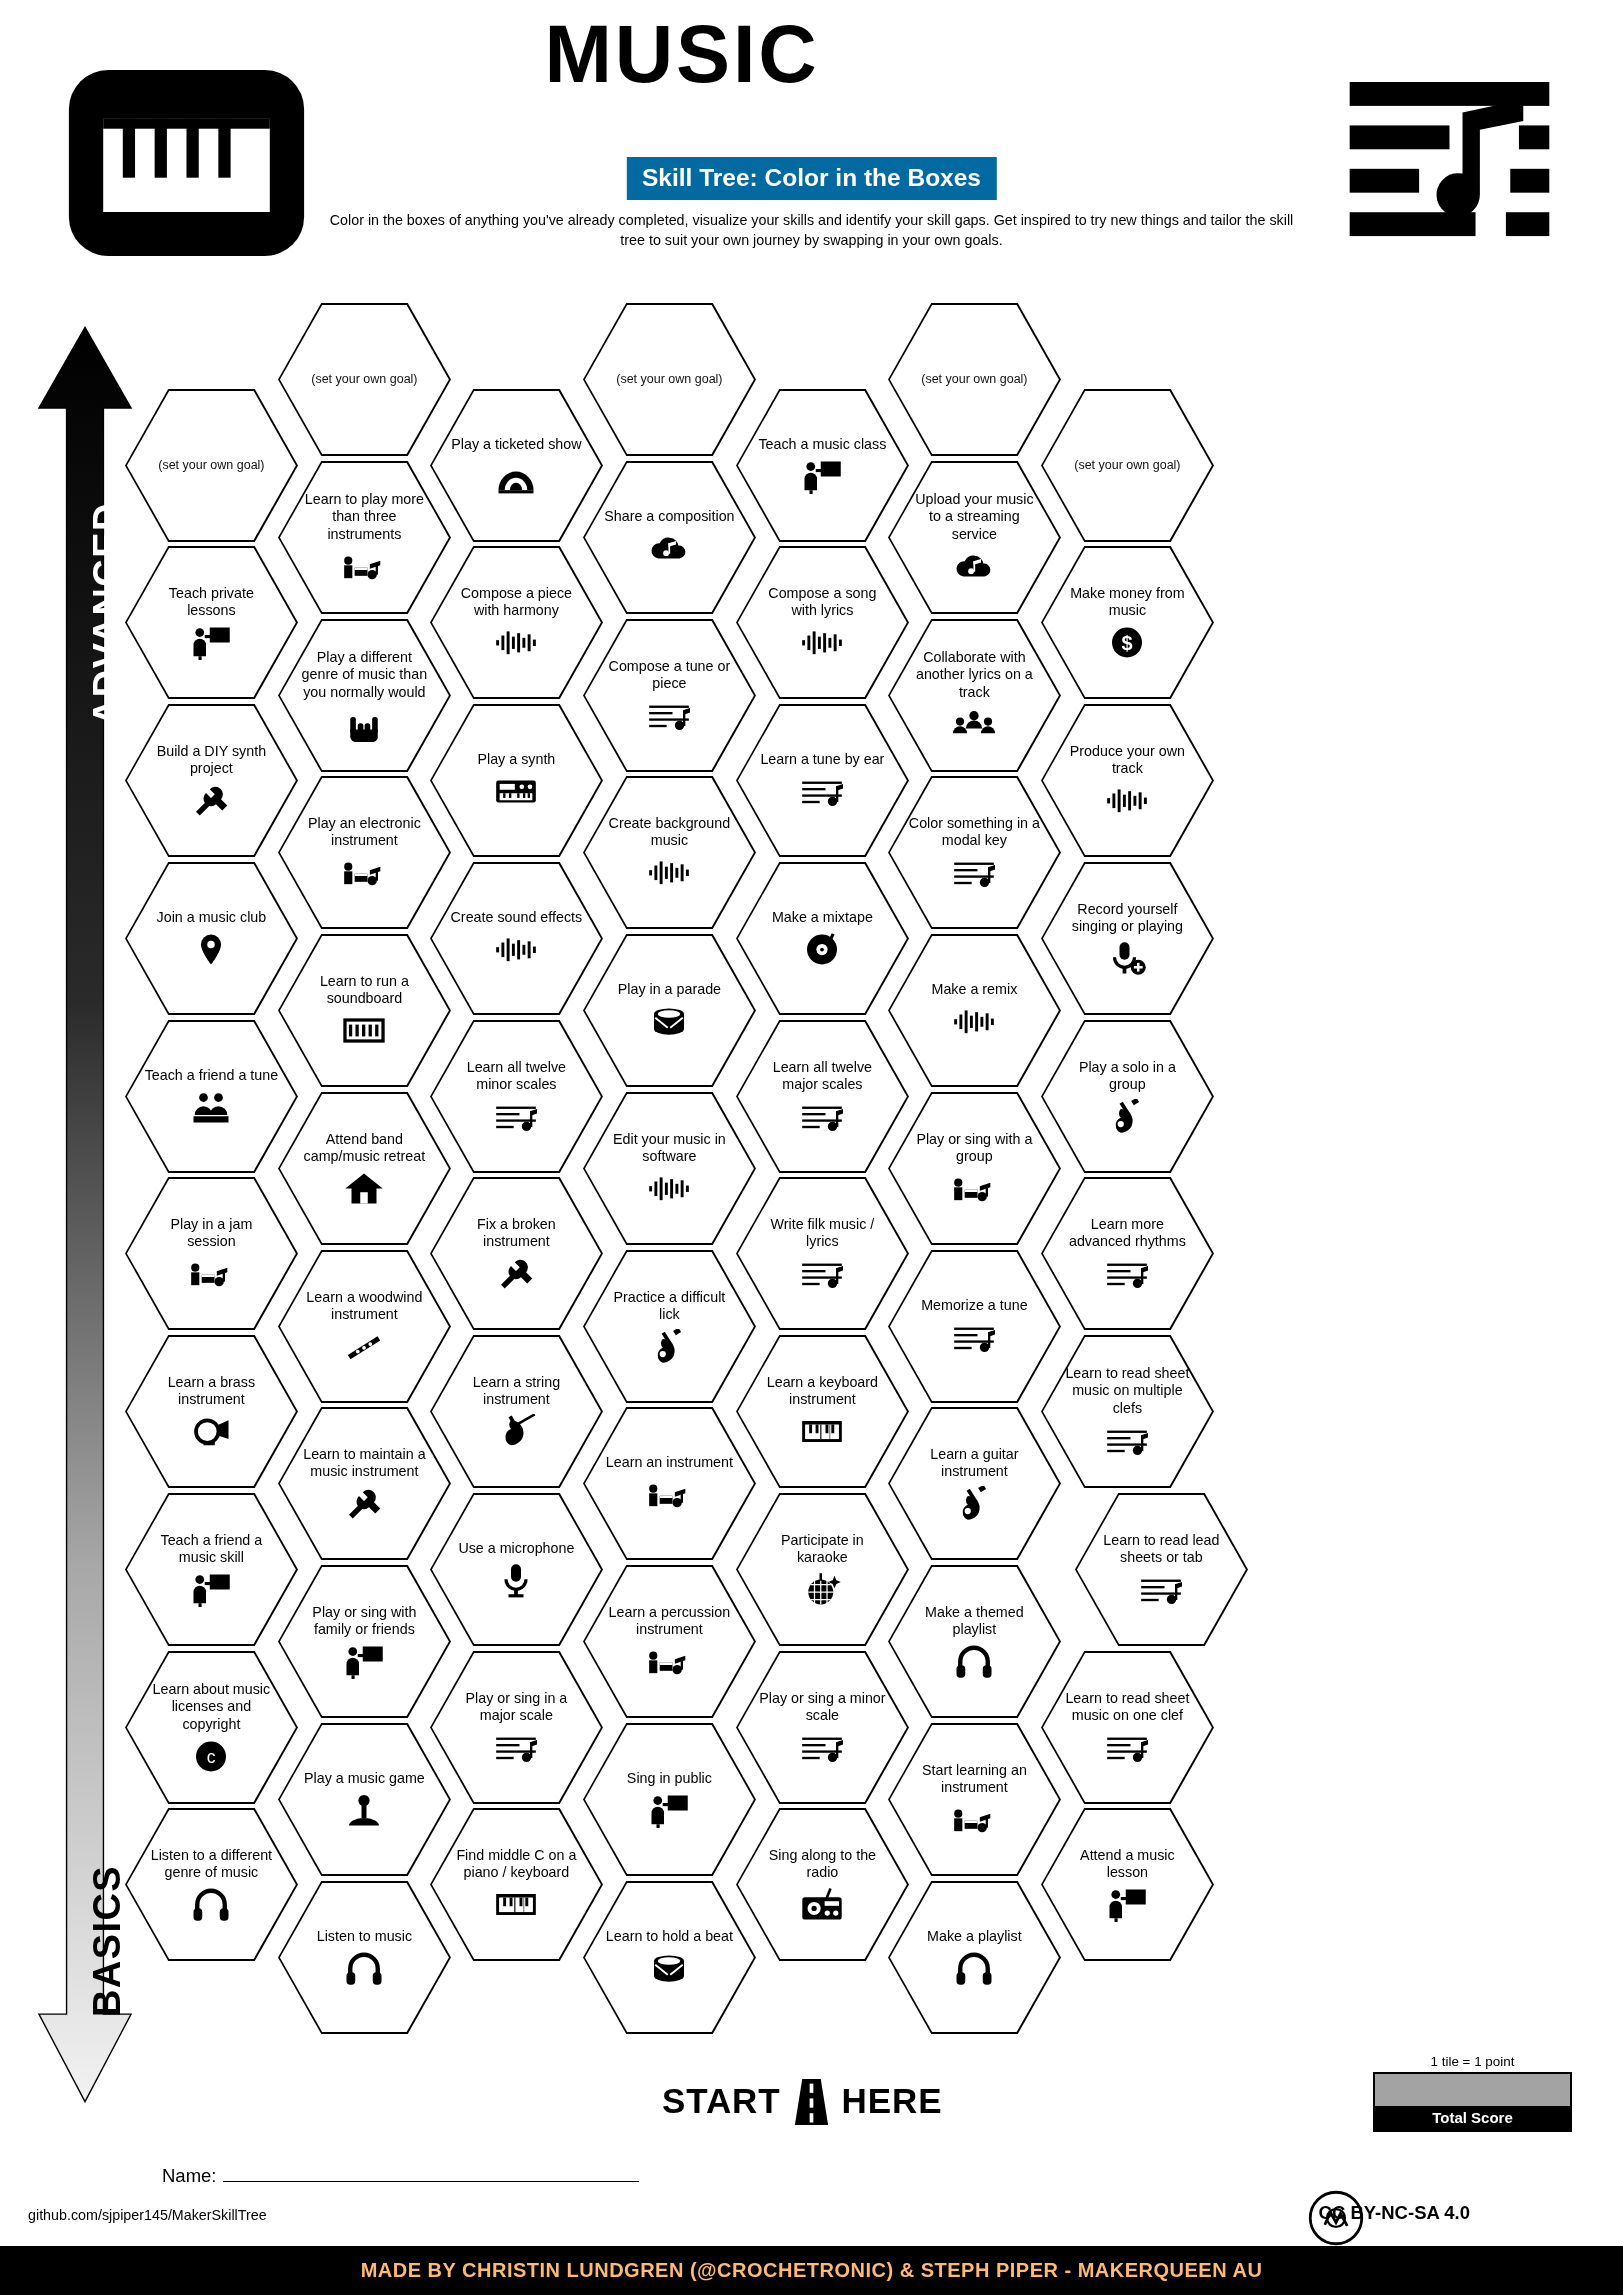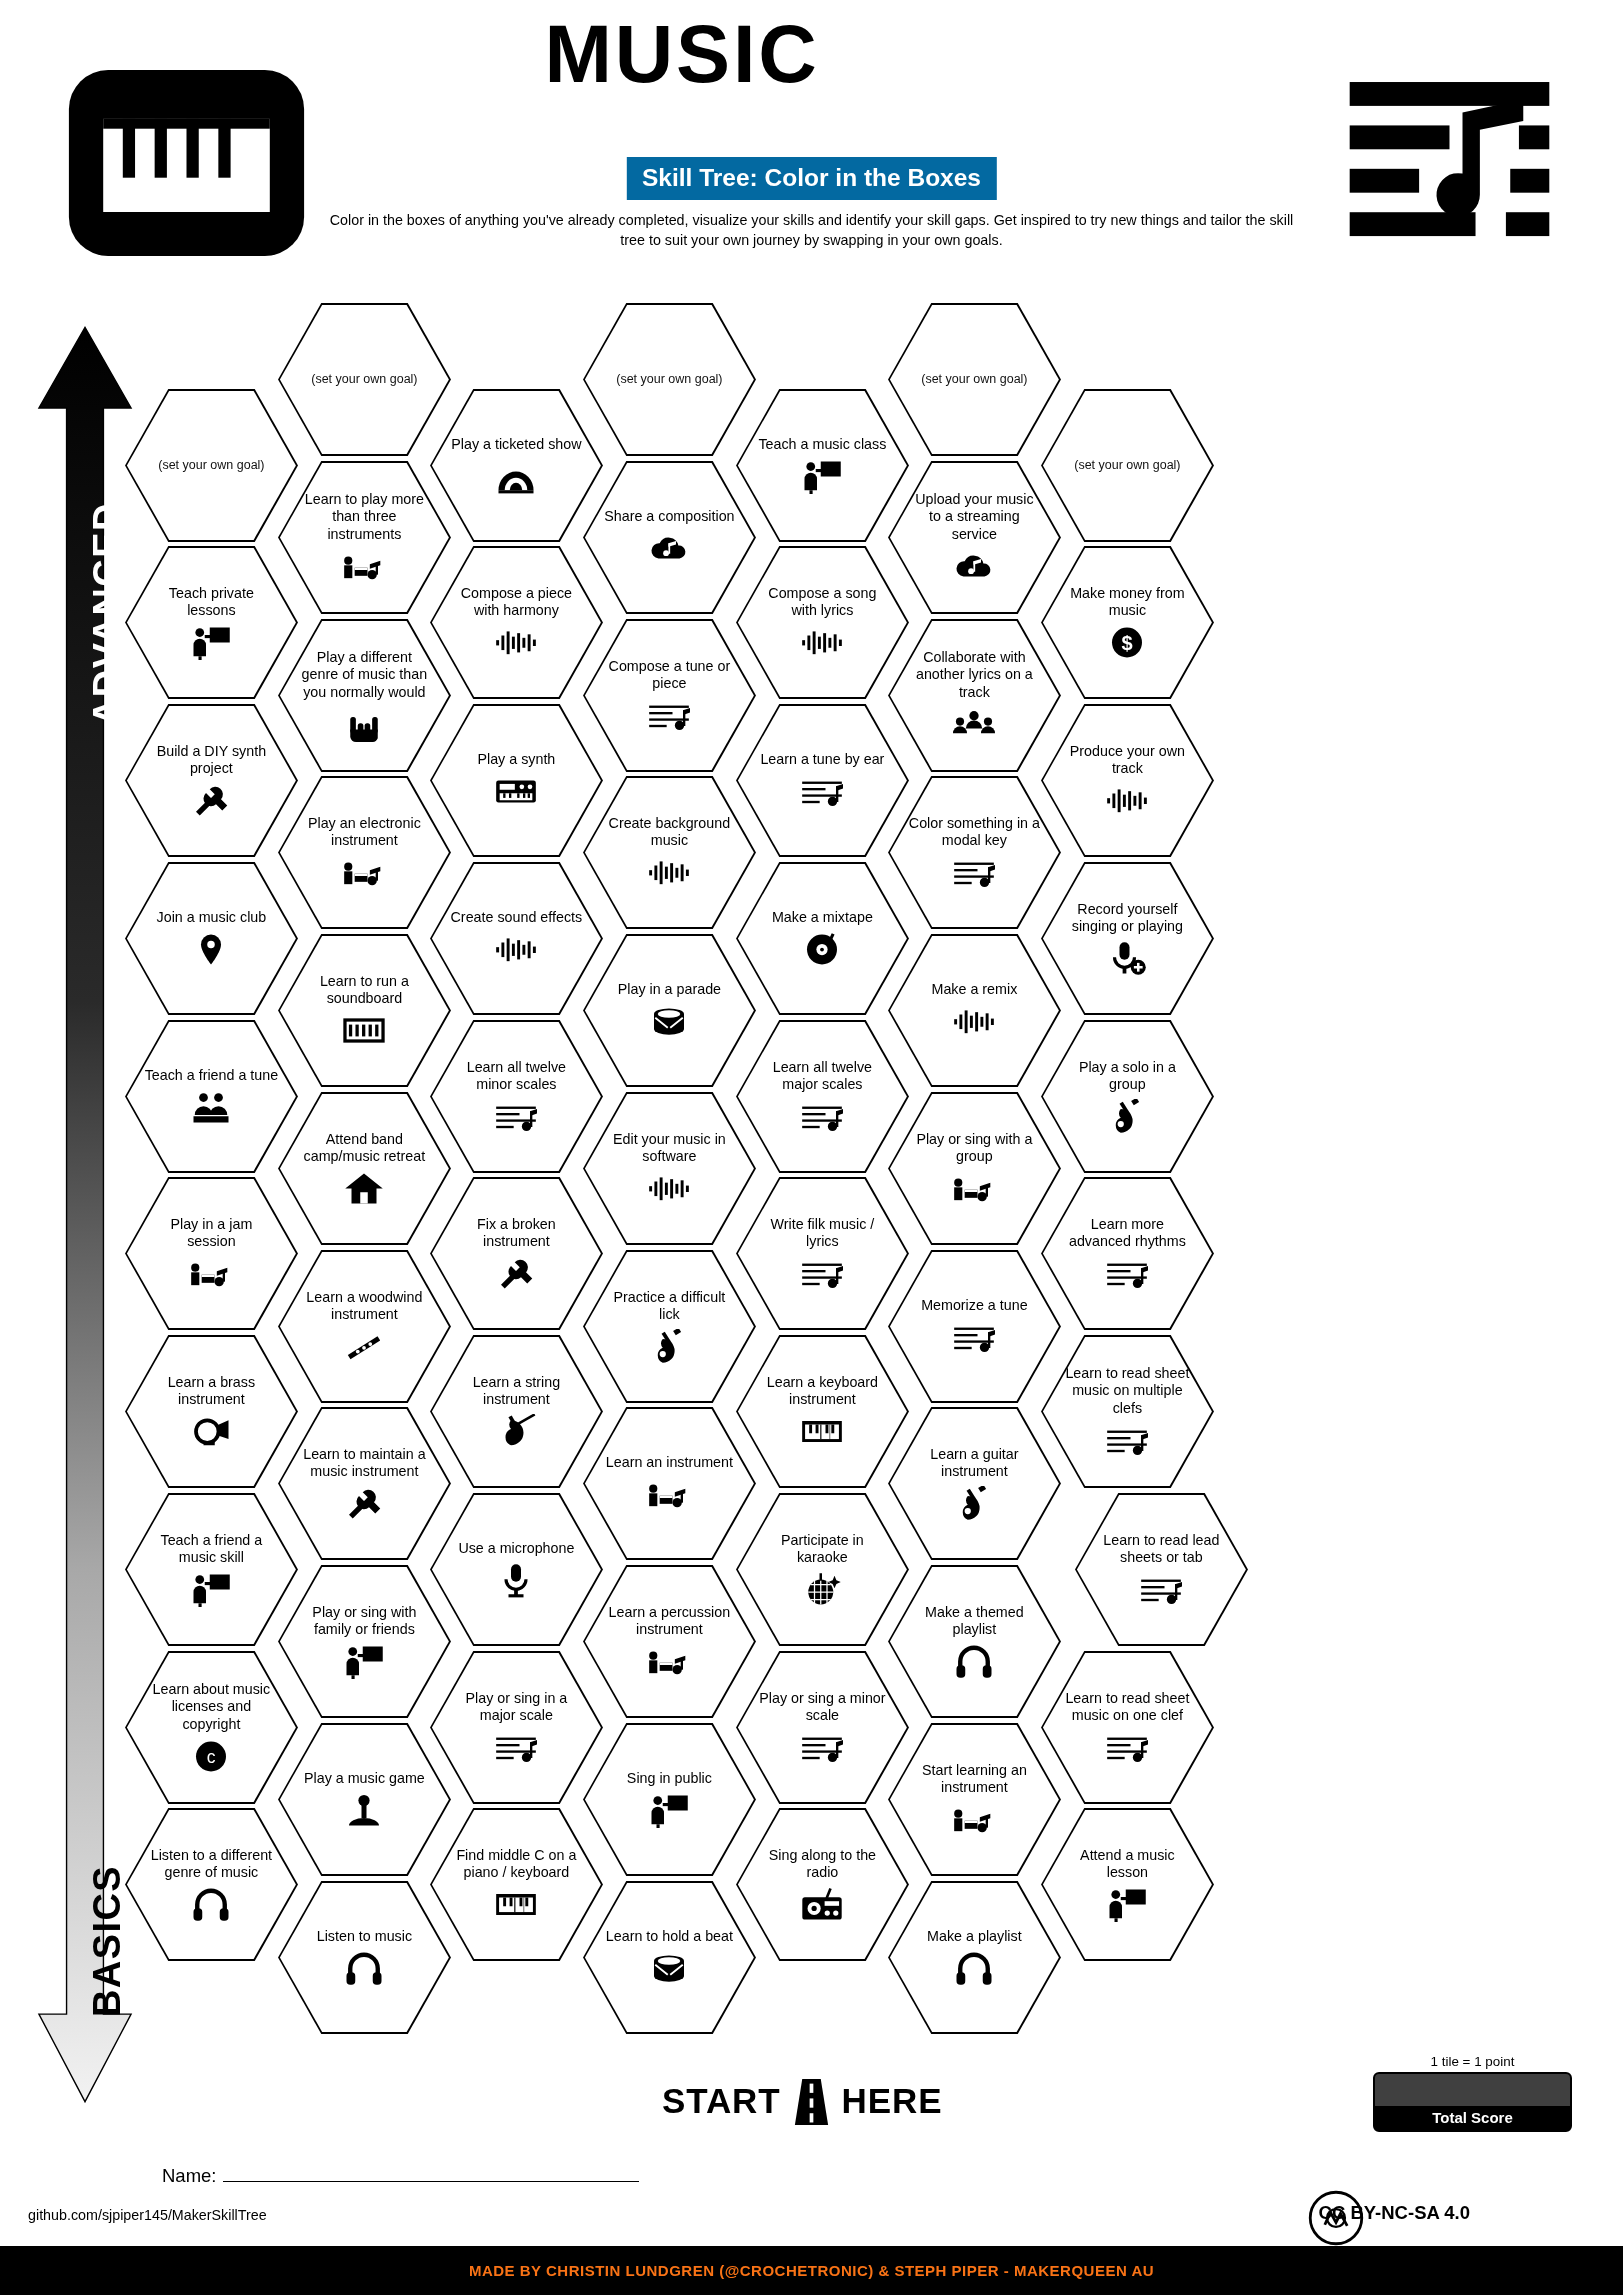--- a/index.html
+++ b/index.html
@@ -132,24 +132,24 @@
   #score-box {
     position: absolute;
     right: 51px; top: 2054px;
     width: 199px;
   }
   #score-note {
     font-size: 13.4px; text-align: center; margin-bottom: 2.8px;
   }
   #score-frame {
     border: 2.3px solid #000;
-    border-radius: 6px;
+    border-radius: 0;
     height: 60px;
     position: relative;
-    background: #404040;
+    background: #a3a3a3;
   }
   #score-label {
     position: absolute;
     bottom: 0; left: 0; right: 0;
     background: #000; color: #fff;
     text-align: center;
     font-size: 15px; font-weight: bold;
     padding: 2.8px 0 3.7px 0;
   }
   #name-line {
@@ -183,25 +183,25 @@
   #cc-badge {
     position: absolute;
     right: 259px; top: 2190px;
     width: 56px; height: 56px;
   }
   #bottom-bar {
     position: absolute;
     left: 0; bottom: 0;
     width: 1623px; height: 49px;
     background: #000;
-    color: #f97316;
+    color: #fdba74;
     display: flex;
     align-items: center;
     justify-content: center;
-    font-size: 15px;
+    font-size: 20px;
     font-weight: bold;
     letter-spacing: 0.5px;
   }
 </style>
 </head>
 <body>
 
 <div id="header">
   <div id="logo-left">
     <svg viewBox="0 0 100 80" xmlns="http://www.w3.org/2000/svg">

